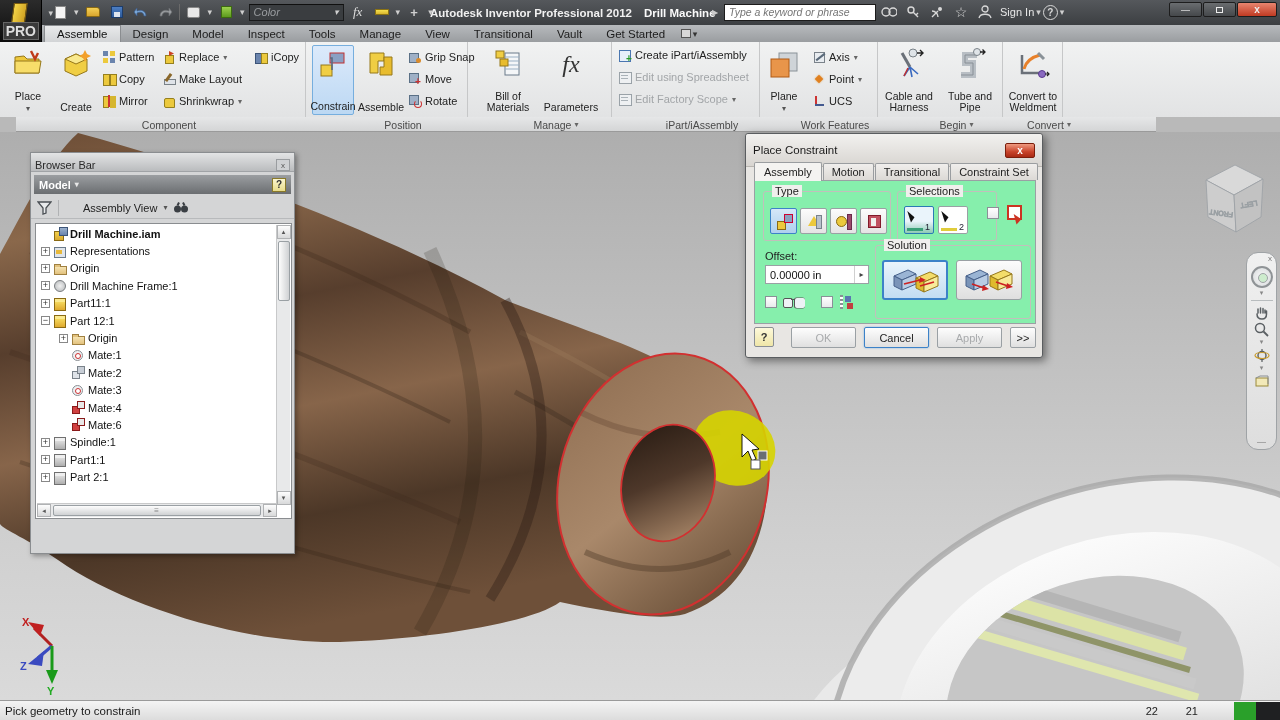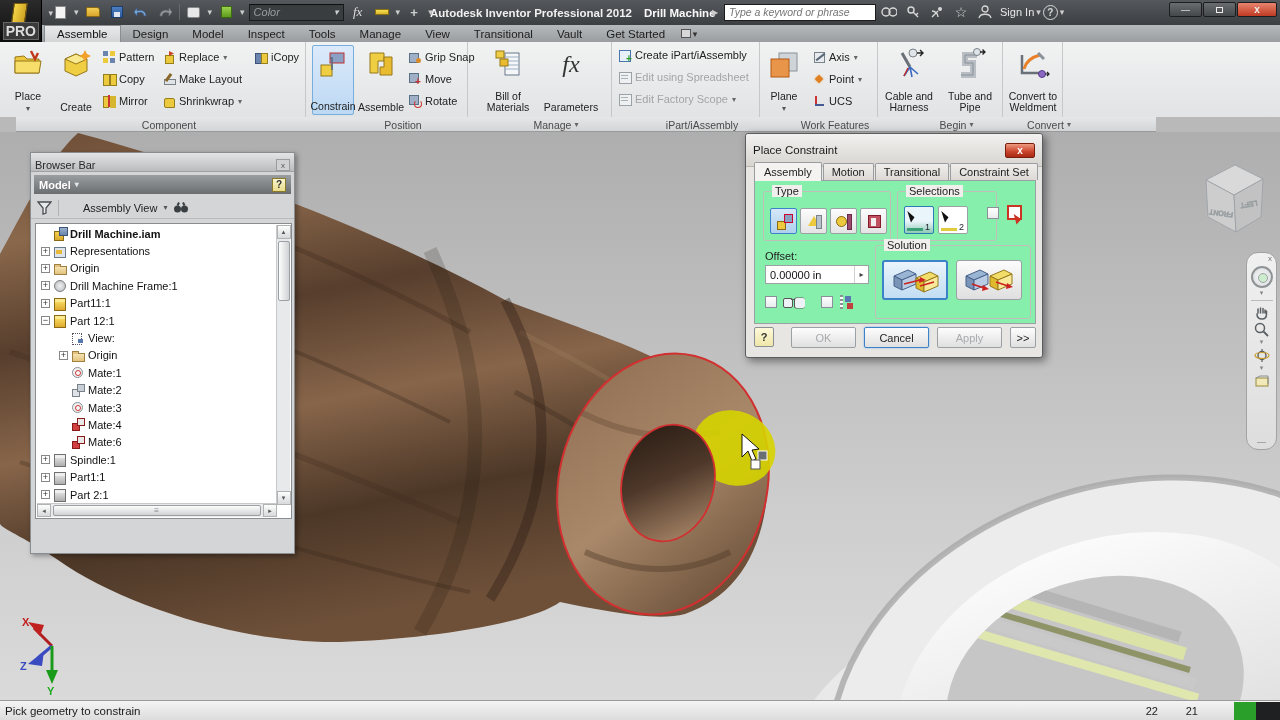--- a/index.html
+++ b/index.html
@@ -729,25 +729,20 @@
           <span class="exp">+</span>
           <span class="ti ti-party"></span>
           <span class="tlabel">Part11:1</span>
         </div>
       <div class="trow lv1">
           <span class="exp">−</span>
           <span class="ti ti-party"></span>
           <span class="tlabel">Part 12:1</span>
         </div>
       <div class="trow lv2">
-          <span class="exp hide"></span>
-          <span class="ti ti-view"></span>
-          <span class="tlabel">View:</span>
-        </div>
-      <div class="trow lv2">
           <span class="exp">+</span>
           <span class="ti ti-folder"></span>
           <span class="tlabel">Origin</span>
         </div>
       <div class="trow lv2">
           <span class="exp hide"></span>
           <span class="ti ti-matec"></span>
           <span class="tlabel">Mate:1</span>
         </div>
       <div class="trow lv2">

